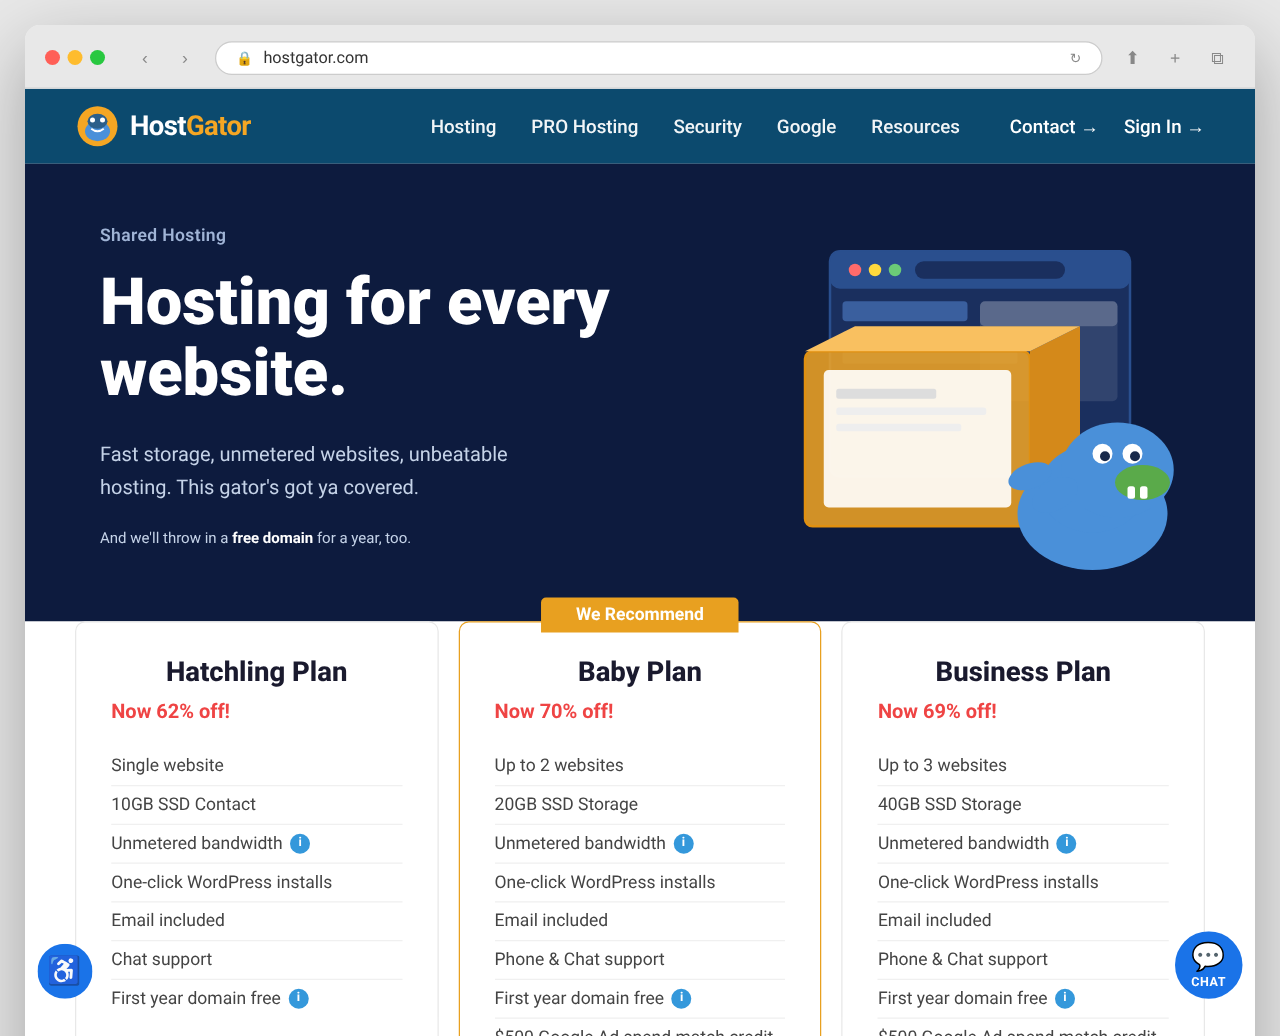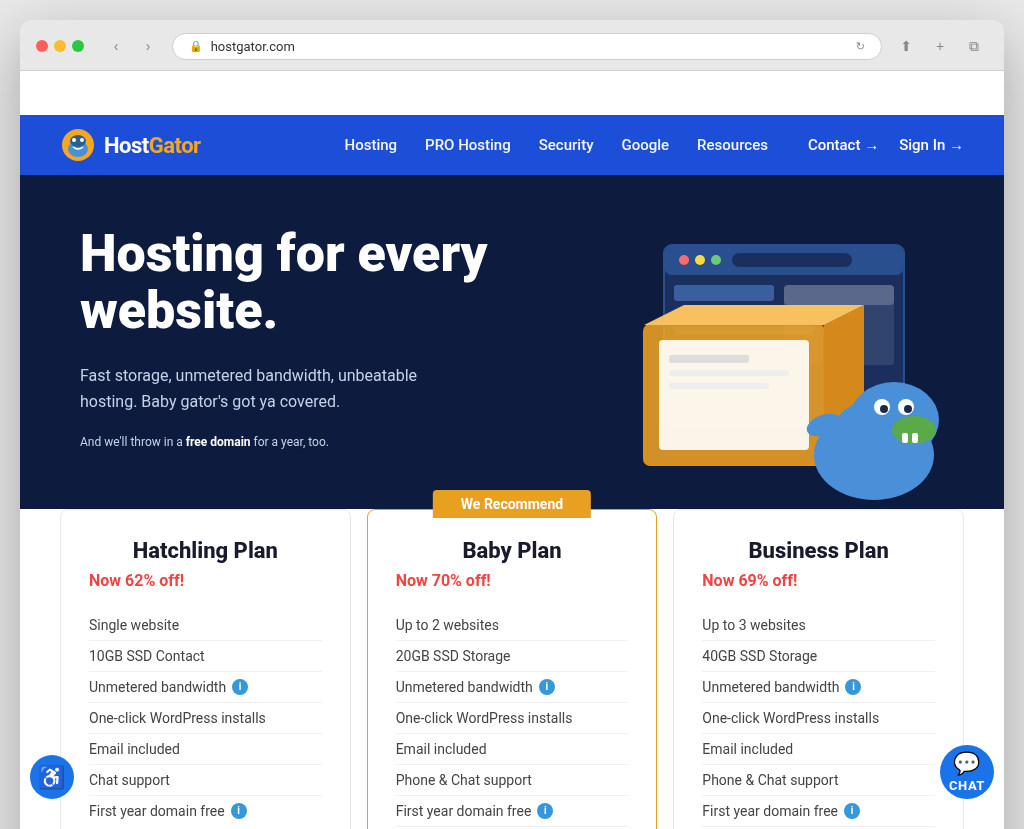--- a/index.html
+++ b/index.html
@@ -81,26 +81,25 @@
       color: #888;
       font-size: 14px;
     }
     
     .website {
       background: white;
       overflow: hidden;
     }
     
     .nav {
-      background: #1d4ed8;
+      background: #0c4a6e;
       padding: 0 40px;
       display: flex;
       align-items: center;
       height: 60px;
-      margin-top: 44px;
     }
     .nav-logo {
       display: flex;
       align-items: center;
       gap: 8px;
       margin-right: auto;
     }
     .logo-icon {
       width: 36px; height: 36px;
       position: relative;
@@ -360,22 +359,23 @@
       </div>
 
       <div class="nav-actions">
         <a class="nav-action-link">Contact →</a>
         <a class="nav-action-link">Sign In →</a>
       </div>
     </nav>
 
     <section class="hero">
       <div class="hero-content">
+        <p class="hero-subtitle">Shared Hosting</p>
         <h1 class="hero-title">Hosting for every website.</h1>
-        <p class="hero-desc">Fast storage, unmetered bandwidth, unbeatable hosting. Baby gator's got ya covered.</p>
+        <p class="hero-desc">Fast storage, unmetered websites, unbeatable hosting. This gator's got ya covered.</p>
         <p class="hero-domain">
           <span>And we'll throw in a </span><strong>free domain</strong><span> for a year, too.</span>
         </p>
       </div>
 
       <div class="hero-illustration">
         <svg class="hero-svg" viewBox="0 0 360 280">
 
           <rect x="80" y="20" width="240" height="180" rx="8" fill="#1a2f5e" stroke="#2a4f8e" stroke-width="2"></rect>
           <rect x="80" y="20" width="240" height="30" rx="8" fill="#2a4f8e"></rect>
@@ -533,14 +533,14 @@
     </section>
   </div>
 </div>
 
 <div class="accessibility-btn">
   <span>♿</span>
 </div>
 
 <div class="chat-btn">
   <span class="chat-icon">💬</span>
-  <span style="font-size:13px;font-weight:700;letter-spacing:0.5px;">CHAT</span>
+  <span style="font-size:10px;font-weight:700;letter-spacing:0.5px;">CHAT</span>
 </div>
 
 </body></html>

